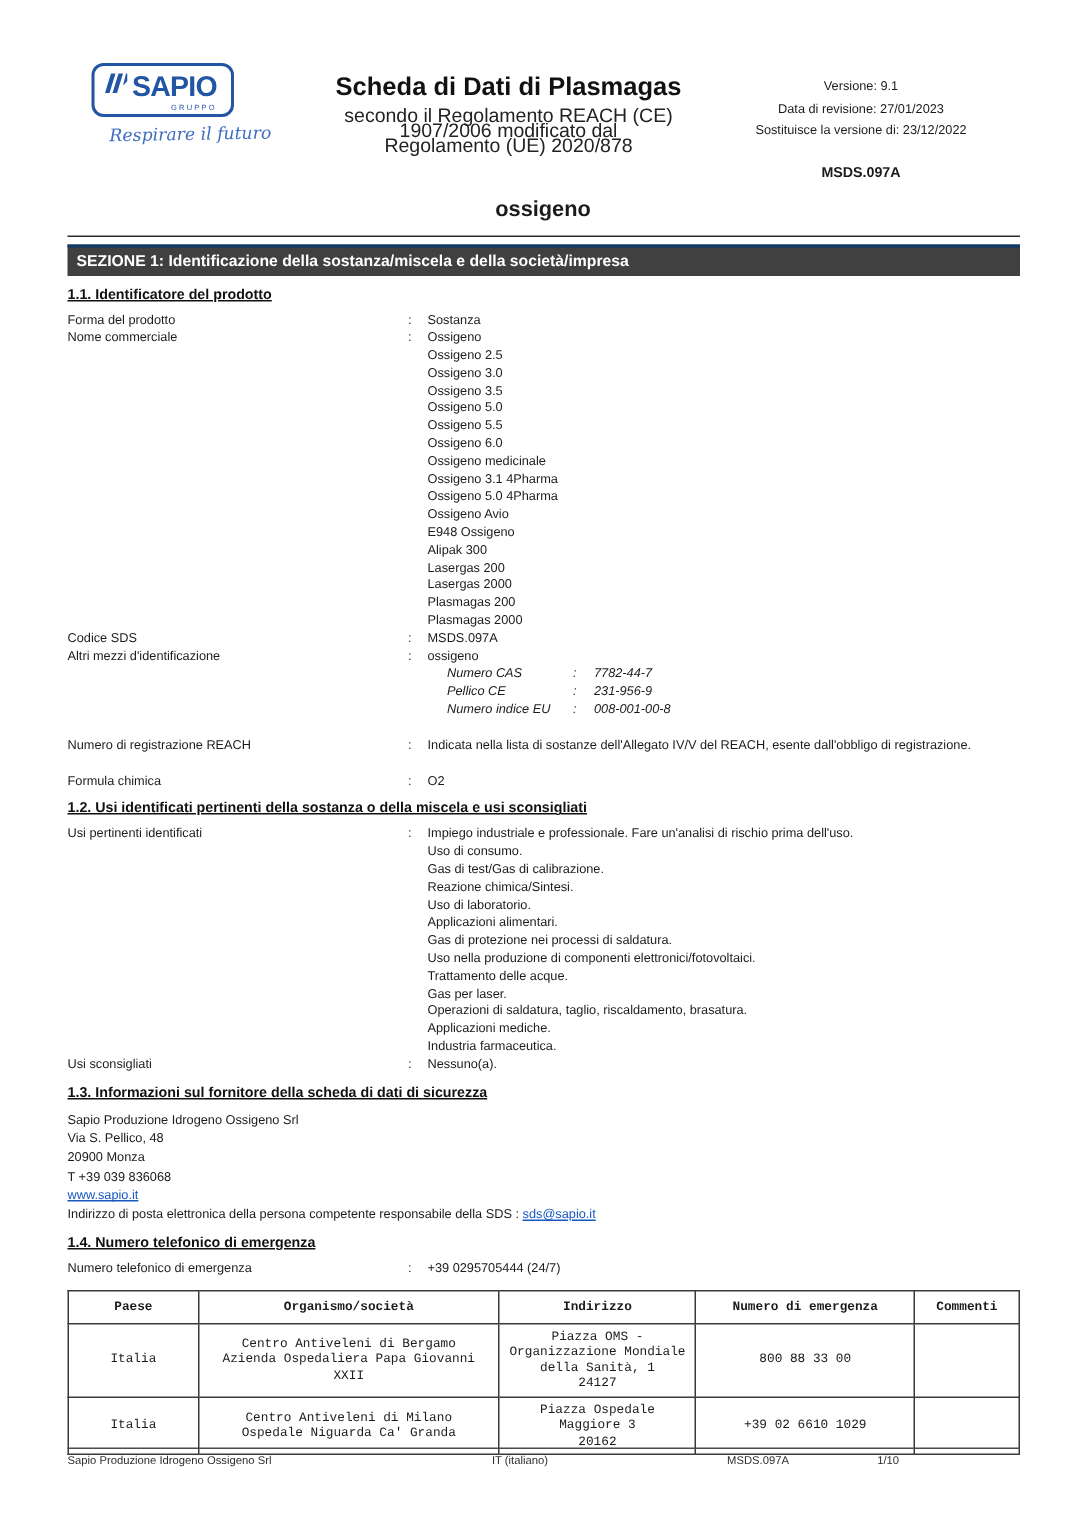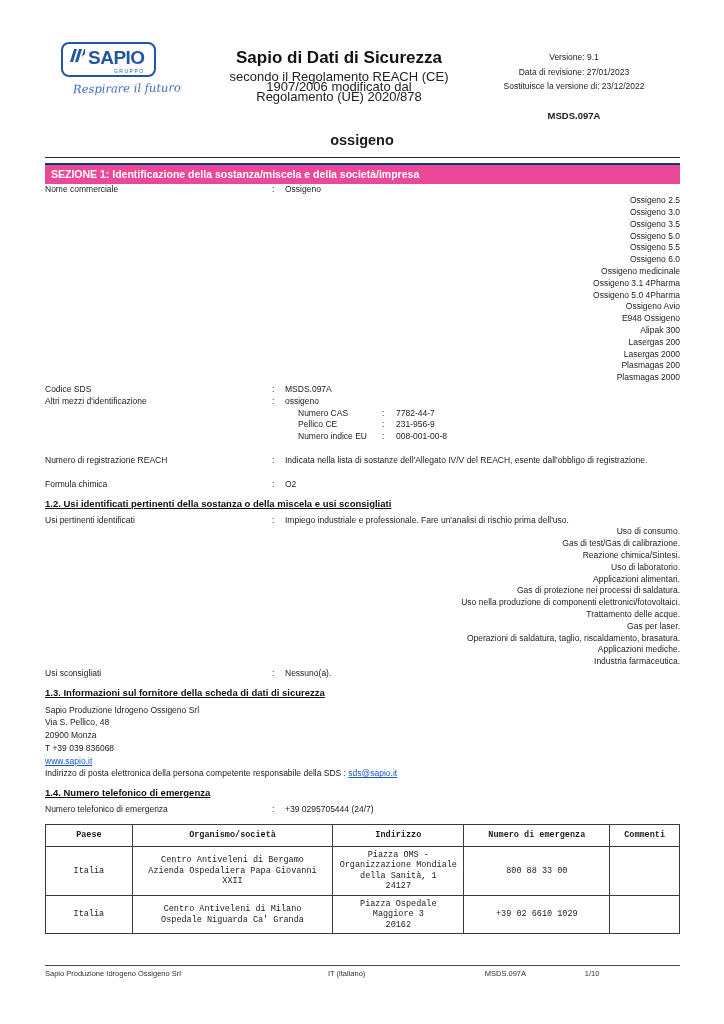--- a/index.html
+++ b/index.html
@@ -31,36 +31,36 @@
   .meta-col{width:212px;flex-shrink:0;text-align:center;padding-top:8px;}
   .meta-line{font-size:8.5px;line-height:14.5px;color:#1b1b1b;}
   .msds-code{font-size:9.5px;font-weight:bold;margin-top:16px;}
 
   .product-title{text-align:center;font-size:14.5px;font-weight:bold;margin-top:11px;}
 
   .top-rule{border:none;border-top:1.5px solid #2b2b2b;margin:9px 44px 5px 45px;}
 
   
   .section-bar{
-    margin:0 44px 0 45px;background:#ec4899;border-top:2px solid #0d3a6b;
+    margin:0 44px 0 45px;background:#404040;border-top:2px solid #0d3a6b;
     color:#fff;font-weight:bold;font-size:10.5px;line-height:19px;padding-left:6px;
   }
 
   .sec-heading{
     font-size:9.5px;font-weight:bold;text-decoration:underline;color:#111;
     margin:7px 0 5px 0;line-height:12px;
   }
 
   
   .row{display:flex;font-size:8.5px;line-height:11.8px;}
   .lbl{width:227px;flex-shrink:0;}
   .sep{width:13px;flex-shrink:0;}
   .sep::before{content:":";}
   .val{flex:1;}
-  .vline{font-size:8.5px;line-height:11.8px;margin-left:240px;text-align:right;}
+  .vline{font-size:8.5px;line-height:11.8px;margin-left:240px;}
   .gap{height:12px;}
   .nowrap{white-space:nowrap;}
 
   .idrow{display:flex;font-size:8.5px;line-height:11.8px;}
   .idlbl{width:84px;flex-shrink:0;}
   .idsep{width:14px;flex-shrink:0;}
   .idsep::before{content:":";}
 
   
   .pline{font-size:8.5px;line-height:12.7px;}
@@ -106,21 +106,21 @@
             </svg>
           </span>
           <span class="logo-brand">SAPIO</span>
         </div>
         <div class="logo-group">GRUPPO</div>
       </div>
       <div class="logo-tagline">Respirare il futuro</div>
     </div>
 
     <div class="title-col">
-      <div class="doc-title">Sapio di Dati di Sicurezza</div>
+      <div class="doc-title">Scheda di Dati di Plasmagas</div>
       <div class="doc-subtitle">
         <div>secondo il Regolamento REACH (CE) 1907/2006 modificato dal</div>
         <div>Regolamento (UE) 2020/878</div>
       </div>
     </div>
 
     <div class="meta-col">
       <div class="meta-line">Versione: 9.1</div>
       <div class="meta-line">Data di revisione: 27/01/2023</div>
       <div class="meta-line">Sostituisce la versione di: 23/12/2022</div>
@@ -129,21 +129,27 @@
   </div>
 
   <div class="product-title">ossigeno</div>
 
   <hr class="top-rule">
 
   <div class="section-bar">SEZIONE 1: Identificazione della sostanza/miscela e della società/impresa</div>
 
   <div class="content">
 
-
+    <div class="sec-heading">1.1. Identificatore del prodotto</div>
+
+    <div class="row">
+      <span class="lbl">Forma del prodotto</span>
+        <span class="sep"></span>
+      <span class="val">Sostanza</span>
+    </div>
 
     <div class="row">
       <span class="lbl">Nome commerciale</span>
         <span class="sep"></span>
       <span class="val">Ossigeno</span>
     </div>
     <div class="vline">Ossigeno 2.5</div>
     <div class="vline">Ossigeno 3.0</div>
     <div class="vline">Ossigeno 3.5</div>
     <div class="vline">Ossigeno 5.0</div>
@@ -165,21 +171,21 @@
         <span class="sep"></span>
       <span class="val">MSDS.097A</span>
     </div>
 
     <div class="row">
       <span class="lbl">Altri mezzi d'identificazione</span>
         <span class="sep"></span>
       <span class="val">ossigeno</span>
     </div>
 
-    <div style="margin-left:253px;">
+    <div style="margin-left:253px;font-style:italic;">
       <div class="idrow">
         <span class="idlbl">Numero CAS</span>
           <span class="idsep"></span>
         <span>7782-44-7</span>
       </div>
       <div class="idrow">
         <span class="idlbl">Pellico CE</span>
           <span class="idsep"></span>
         <span>231-956-9</span>
       </div>

